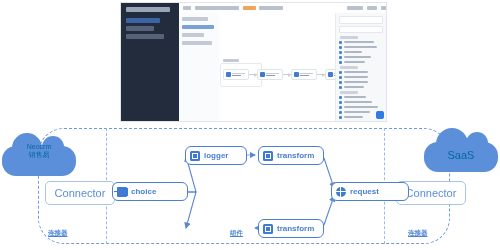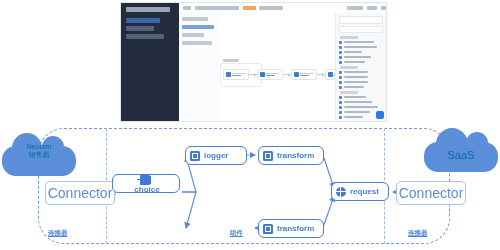--- a/index.html
+++ b/index.html
@@ -72,36 +72,36 @@
   .cloud-r .body{width:74px;height:30px;border-radius:14px;}
   .cloud-r .body:before{width:32px;height:32px;left:12px;top:-14px;}
   .cloud-r .body:after{width:22px;height:22px;left:42px;top:-10px;}
   .cloud-txt{position:absolute;left:0;right:0;top:0;z-index:3;text-align:center;}
   .ct1{font-size:7px;line-height:9px;}
   .ct2{font-size:7px;line-height:8px;}
   .ctbig{font-size:11px;line-height:30px;font-weight:normal;}
 
   
   .conn{position:absolute;border:1.3px solid #a9c4ea;border-radius:5px;background:#fff;
-        color:#5c8ed8;font-size:14px;display:flex;align-items:center;justify-content:center;}
+        color:#5c8ed8;font-size:11px;display:flex;align-items:center;justify-content:center;}
   .conn-l{left:45px;top:57px;width:68px;height:22px;}
   .conn-r{left:396px;top:57px;width:68px;height:22px;}
 
   
   .node{position:absolute;border:1.3px solid #4a7fd1;border-radius:6px;background:#fff;
         display:flex;align-items:center;height:19px;box-sizing:border-box;padding:0 6px 0 4px;}
   .node .lbl{color:#4a7fd1;font-size:8px;font-weight:bold;margin-left:4px;white-space:nowrap;}
   .node .ico{width:10px;height:10px;flex:none;position:relative;}
 
-  .n-choice{left:112px;top:50px;width:68px;flex-direction:column;}
+  .n-choice{left:112px;top:58px;width:76px;}
   .n-logger{left:185px;top:22px;width:62px;}
   .n-setpayload{left:185px;top:95px;width:72px;}
   .n-tr1{left:258px;top:22px;width:66px;}
   .n-tr2{left:258px;top:95px;width:66px;}
-  .n-request{left:331px;top:58px;width:58px;}
+  .n-request{left:331px;top:58px;width:78px;}
 
   
   .ic-choice{background:#3f7bd4;border-radius:1px;}
   .ic-choice:before{content:"";position:absolute;left:-3px;top:4px;width:3px;height:1.2px;background:#3f7bd4;}
   .ic-choice:after{content:"";position:absolute;left:9.5px;top:1px;width:1.2px;height:8px;background:#3f7bd4;}
   .ic-sq{background:#3f7bd4;border-radius:1.5px;}
   .ic-sq i{position:absolute;left:2px;top:2px;width:6px;height:6px;border:1px solid #fff;box-sizing:border-box;display:block;}
   .ic-doc{background:#e8f0fc;border:1.2px solid #3f7bd4;border-radius:1px;box-sizing:border-box;}
   .ic-globe{background:#3f7bd4;border-radius:50%;}
   .ic-globe i{position:absolute;left:4px;top:0;width:1px;height:10px;background:#fff;display:block;}

